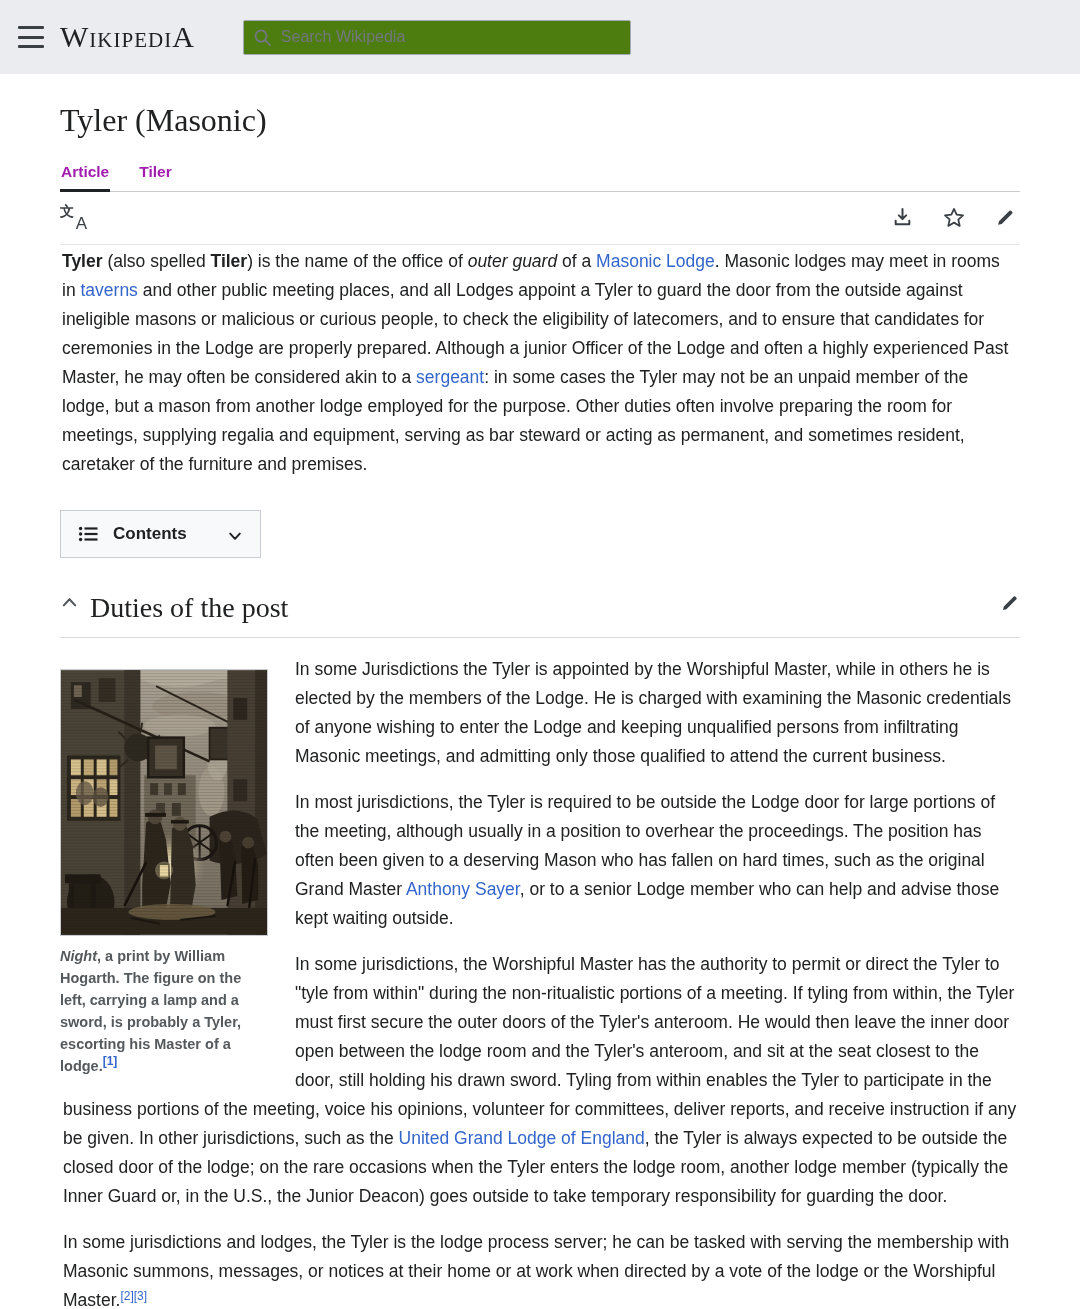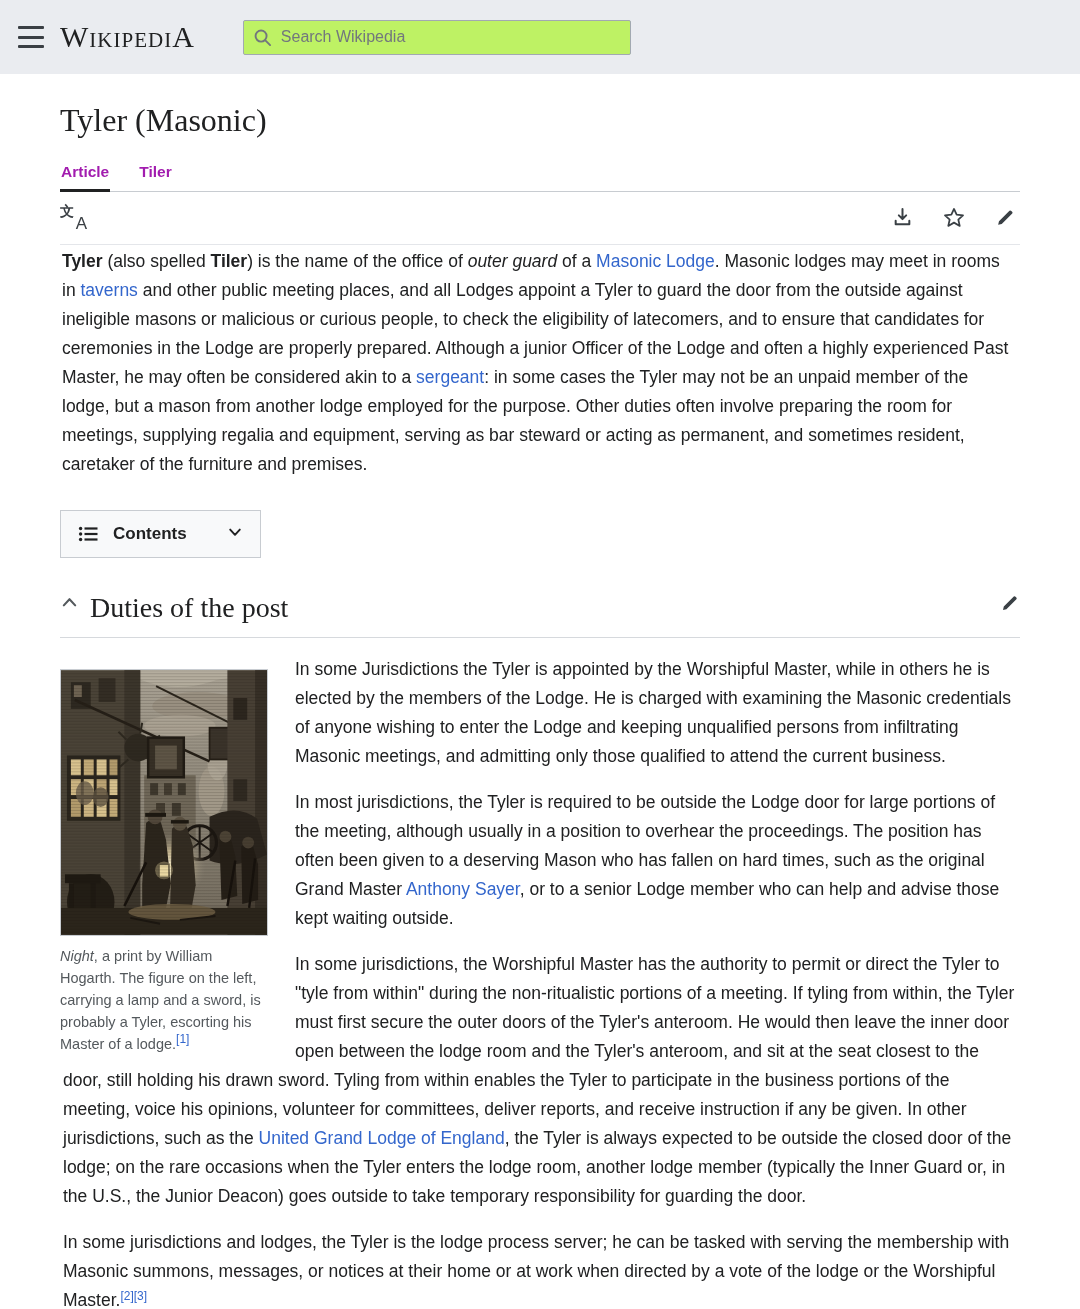--- a/index.html
+++ b/index.html
@@ -24,21 +24,21 @@
   }
   .hamburger span { height:3px; background:#3a3f44; border-radius:1px; }
   .wordmark {
     font-family:"Liberation Serif", serif;
     font-variant:small-caps;
     font-size:30px; letter-spacing:1px; color:#202122;
     margin-left:16px; line-height:1;
   }
   .searchbox {
     margin-left:48px; width:388px; height:35px;
-    background:#bef264; border:1px solid #a2a9b1; border-radius:2px;
+    background:#4d7c0f; border:1px solid #a2a9b1; border-radius:2px;
     display:flex; align-items:center; padding:0 9px; gap:7px;
   }
   .searchbox svg { flex:0 0 auto; }
   .searchbox input {
     border:none; outline:none; flex:1; font-size:16px;
     font-family:"Liberation Sans", sans-serif; color:#202122; background:transparent;
   }
   .searchbox input::placeholder { color:#72777d; }
 
   
@@ -74,21 +74,21 @@
   .lead { margin-top:13px; }
   .seg-b { font-weight:700; }
   .seg-i { font-style:italic; }
   a.wlink { color:#3366cc; text-decoration:none; cursor:pointer; }
   a.ref {
     color:#3366cc; text-decoration:none; font-size:12px;
     position:relative; top:-6px; cursor:pointer;
   }
 
   .contents-btn {
-    margin-top:29px; display:inline-flex; align-items:flex-start;
+    margin-top:29px; display:inline-flex; align-items:flex-end;
     background:#f8f9fa; border:1px solid #c8ccd1;
     padding:13px 17px; cursor:pointer;
     font-family:"Liberation Sans", sans-serif;
   }
   .contents-btn .label { font-size:17px; font-weight:700; margin-left:15px; color:#202122; }
   .contents-btn .chev { margin-left:40px; display:flex; }
 
   .sec-head {
     margin-top:35px; display:flex; gap:11px;
     border-bottom:1px solid #d6d9dd; padding-bottom:13px;
@@ -96,21 +96,21 @@
   .sec-head .collapse { display:flex; cursor:pointer; }
   h2.sec-title {
     font-family:"Liberation Serif", serif; font-weight:400;
     font-size:28px; margin:0; flex:1; line-height:1.1;
   }
   .sec-head .edit { display:flex; cursor:pointer; }
 
   .sec-body { margin-top:2px; }
   .sec-body p.body-text { margin:17px 3px 0; }
   figure.thumb {
-    float:left; width:210px; margin:14px 25px 4px 0; padding:0;
+    float:left; width:210px; margin:14px 25px 4px 0; padding:0;font-weight:bold;
   }
   .thumb .art { border:1px solid #c8ccd1; display:block; }
   .thumb figcaption {
     margin-top:9px; font-size:14.5px; line-height:22px; color:#54595d;
   }
 </style>
 </head>
 <body>
 
 <header class="topbar">

